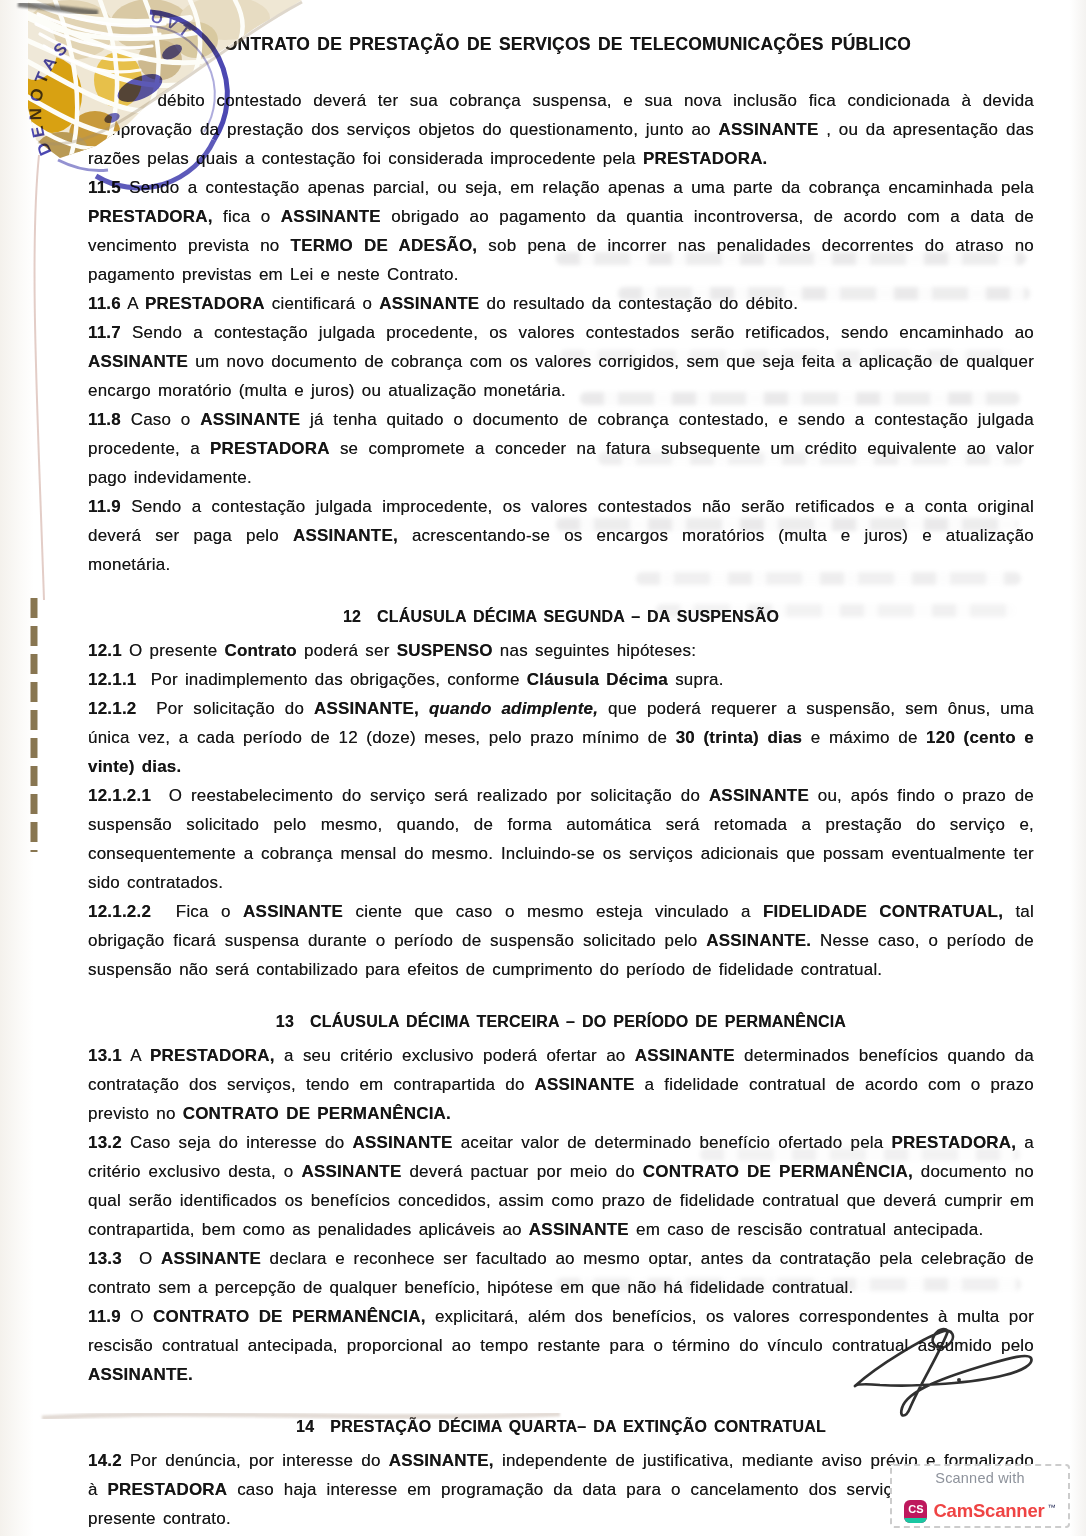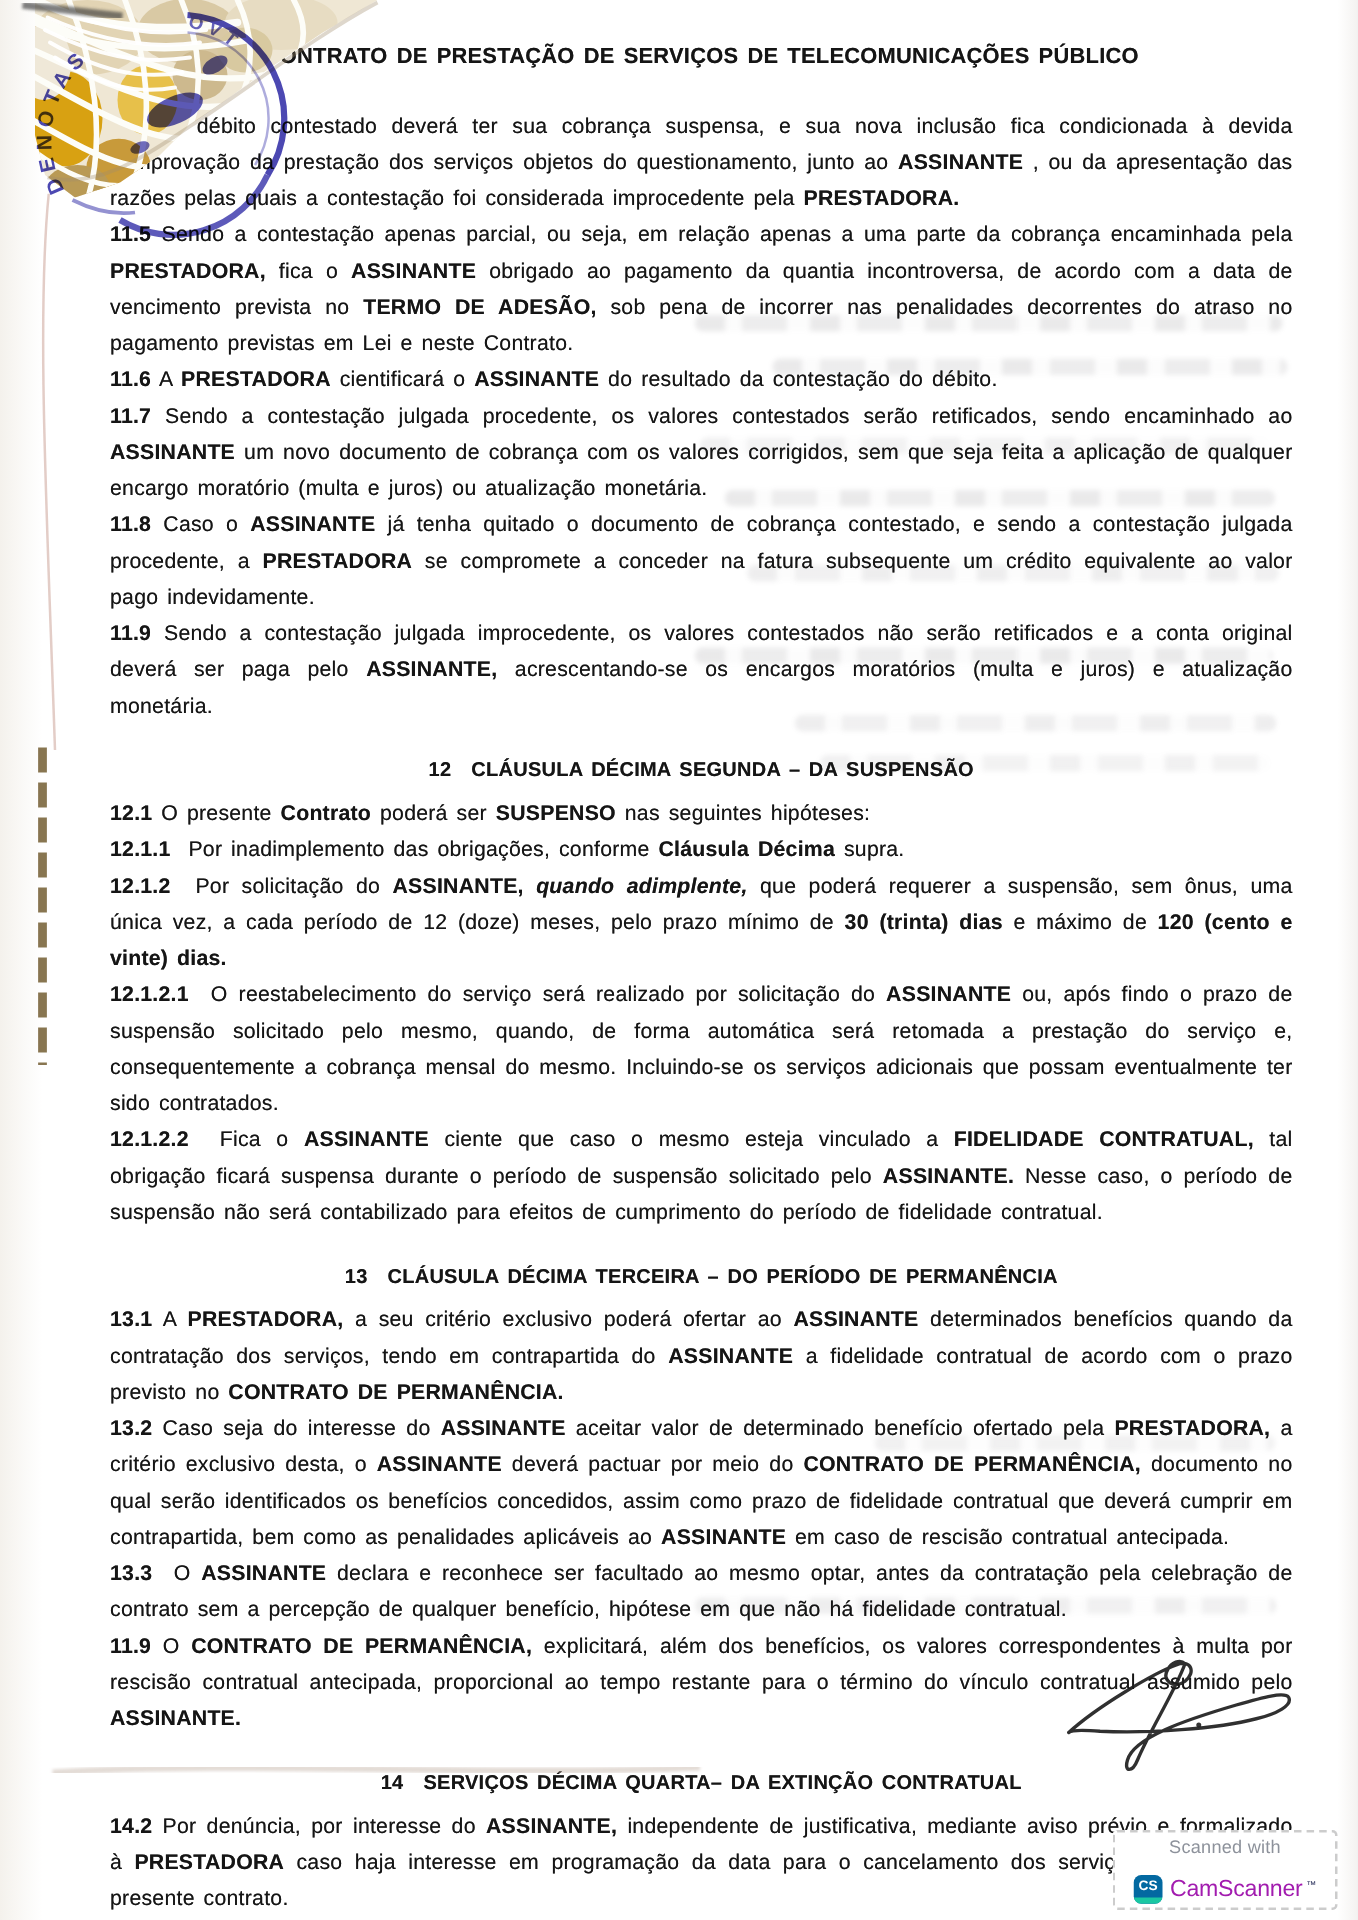--- a/index.html
+++ b/index.html
@@ -53,25 +53,25 @@
   .badge{
     position:absolute;right:16px;bottom:8px;width:176px;height:60px;z-index:5;
     background:#fff;border:2px dashed #cccccc;border-radius:4px;
     display:flex;flex-direction:column;align-items:center;justify-content:center;
     gap:14px;
   }
   .badge-line1{font-size:14.5px;color:#8d929b;letter-spacing:.2px;}
   .badge-row{display:flex;align-items:center;gap:6px;}
   .cs-logo{
     position:relative;width:23px;height:23px;border-radius:6px;overflow:hidden;
-    background:#0369a1;display:flex;align-items:center;justify-content:center;
+    background:#be185d;display:flex;align-items:center;justify-content:center;
   }
   .cs-logo .cs-txt{color:#fff;font-weight:bold;font-size:11px;margin-top:-4px;letter-spacing:0;word-spacing:0;}
   .cs-logo .cs-teal{position:absolute;bottom:0;left:0;width:100%;height:5px;background:#1ac7a2;}
-  .badge-brand{font-size:18.5px;font-weight:normal;color:#a21caf;letter-spacing:-.2px;}
+  .badge-brand{font-size:18.5px;font-weight:bold;color:#ef4444;letter-spacing:-.2px;}
   .badge-tm{font-size:8px;color:#252c58;align-self:flex-start;margin-top:3px;margin-left:-3px;}
 </style>
 </head>
 <body>
 
 <div class="page">
 
   <div class="ghost" style="left:556px;top:252px;width:470px;"></div>
   <div class="ghost" style="left:618px;top:287px;width:412px;"></div>
   <div class="ghost" style="left:560px;top:350px;width:455px;opacity:.35;"></div>
@@ -96,21 +96,21 @@
       <p class="para"><span class="b">12.1</span> O presente <span class="b">Contrato</span> poderá ser <span class="b">SUSPENSO</span> nas seguintes hipóteses:</p>
       <p class="para"><span class="b">12.1.1</span> &nbsp;Por inadimplemento das obrigações, conforme <span class="b">Cláusula Décima</span> supra.</p>
       <p class="para"><span class="b">12.1.2</span> &nbsp;Por solicitação do <span class="b">ASSINANTE,</span><span class="bi"> quando adimplente,</span> que poderá requerer a suspensão, sem ônus, uma única vez, a cada período de 12 (doze) meses, pelo prazo mínimo de <span class="b">30 (trinta) dias</span> e máximo de <span class="b">120 (cento e vinte) dias.</span></p>
       <p class="para"><span class="b">12.1.2.1</span> &nbsp;O reestabelecimento do serviço será realizado por solicitação do <span class="b">ASSINANTE</span> ou, após findo o prazo de suspensão solicitado pelo mesmo, quando, de forma automática será retomada a prestação do serviço e, consequentemente a cobrança mensal do mesmo. Incluindo-se os serviços adicionais que possam eventualmente ter sido contratados.</p>
       <p class="para"><span class="b">12.1.2.2</span> &nbsp;Fica o <span class="b">ASSINANTE</span> ciente que caso o mesmo esteja vinculado a <span class="b">FIDELIDADE CONTRATUAL,</span> tal obrigação ficará suspensa durante o período de suspensão solicitado pelo <span class="b">ASSINANTE.</span> Nesse caso, o período de suspensão não será contabilizado para efeitos de cumprimento do período de fidelidade contratual.</p>
       <div class="heading"><span class="hnum">13</span><span>CLÁUSULA DÉCIMA TERCEIRA – DO PERÍODO DE PERMANÊNCIA</span></div>
       <p class="para"><span class="b">13.1</span> A <span class="b">PRESTADORA,</span> a seu critério exclusivo poderá ofertar ao <span class="b">ASSINANTE</span> determinados benefícios quando da contratação dos serviços, tendo em contrapartida do <span class="b">ASSINANTE</span> a fidelidade contratual de acordo com o prazo previsto no <span class="b">CONTRATO DE PERMANÊNCIA.</span></p>
       <p class="para"><span class="b">13.2</span> Caso seja do interesse do <span class="b">ASSINANTE</span> aceitar valor de determinado benefício ofertado pela <span class="b">PRESTADORA,</span> a critério exclusivo desta, o <span class="b">ASSINANTE</span> deverá pactuar por meio do <span class="b">CONTRATO DE PERMANÊNCIA,</span> documento no qual serão identificados os benefícios concedidos, assim como prazo de fidelidade contratual que deverá cumprir em contrapartida, bem como as penalidades aplicáveis ao <span class="b">ASSINANTE</span> em caso de rescisão contratual antecipada.</p>
       <p class="para"><span class="b">13.3</span> &nbsp;O <span class="b">ASSINANTE</span> declara e reconhece ser facultado ao mesmo optar, antes da contratação pela celebração de contrato sem a percepção de qualquer benefício, hipótese em que não há fidelidade contratual.</p>
       <p class="para"><span class="b">11.9</span> O <span class="b">CONTRATO DE PERMANÊNCIA,</span> explicitará, além dos benefícios, os valores correspondentes à multa por rescisão contratual antecipada, proporcional ao tempo restante para o término do vínculo contratual assumido pelo <span class="b">ASSINANTE.</span></p>
-      <div class="heading"><span class="hnum">14</span><span>SERVIÇOS DÉCIMA QUARTA– DA EXTINÇÃO CONTRATUAL</span></div>
+      <div class="heading"><span class="hnum">14</span><span>PRESTAÇÃO DÉCIMA QUARTA– DA EXTINÇÃO CONTRATUAL</span></div>
       <p class="para"><span class="b">14.2</span> Por denúncia, por interesse do <span class="b">ASSINANTE,</span> independente de justificativa, mediante aviso prévio e formalizado à <span class="b">PRESTADORA</span> caso haja interesse em programação da data para o cancelamento dos serviços e extinção do presente contrato.</p>
     </div>
 
   <svg class="decor" style="left:0;top:0;" width="310" height="200" viewBox="0 0 310 200">
     <defs>
       <clipPath id="laceClip">
         <polygon points="28,0 302,0 258,26 215,55 178,82 152,100 128,124 96,146 60,158 36,140 28,108"></polygon>
       </clipPath>
     </defs>
     <g clip-path="url(#laceClip)">

